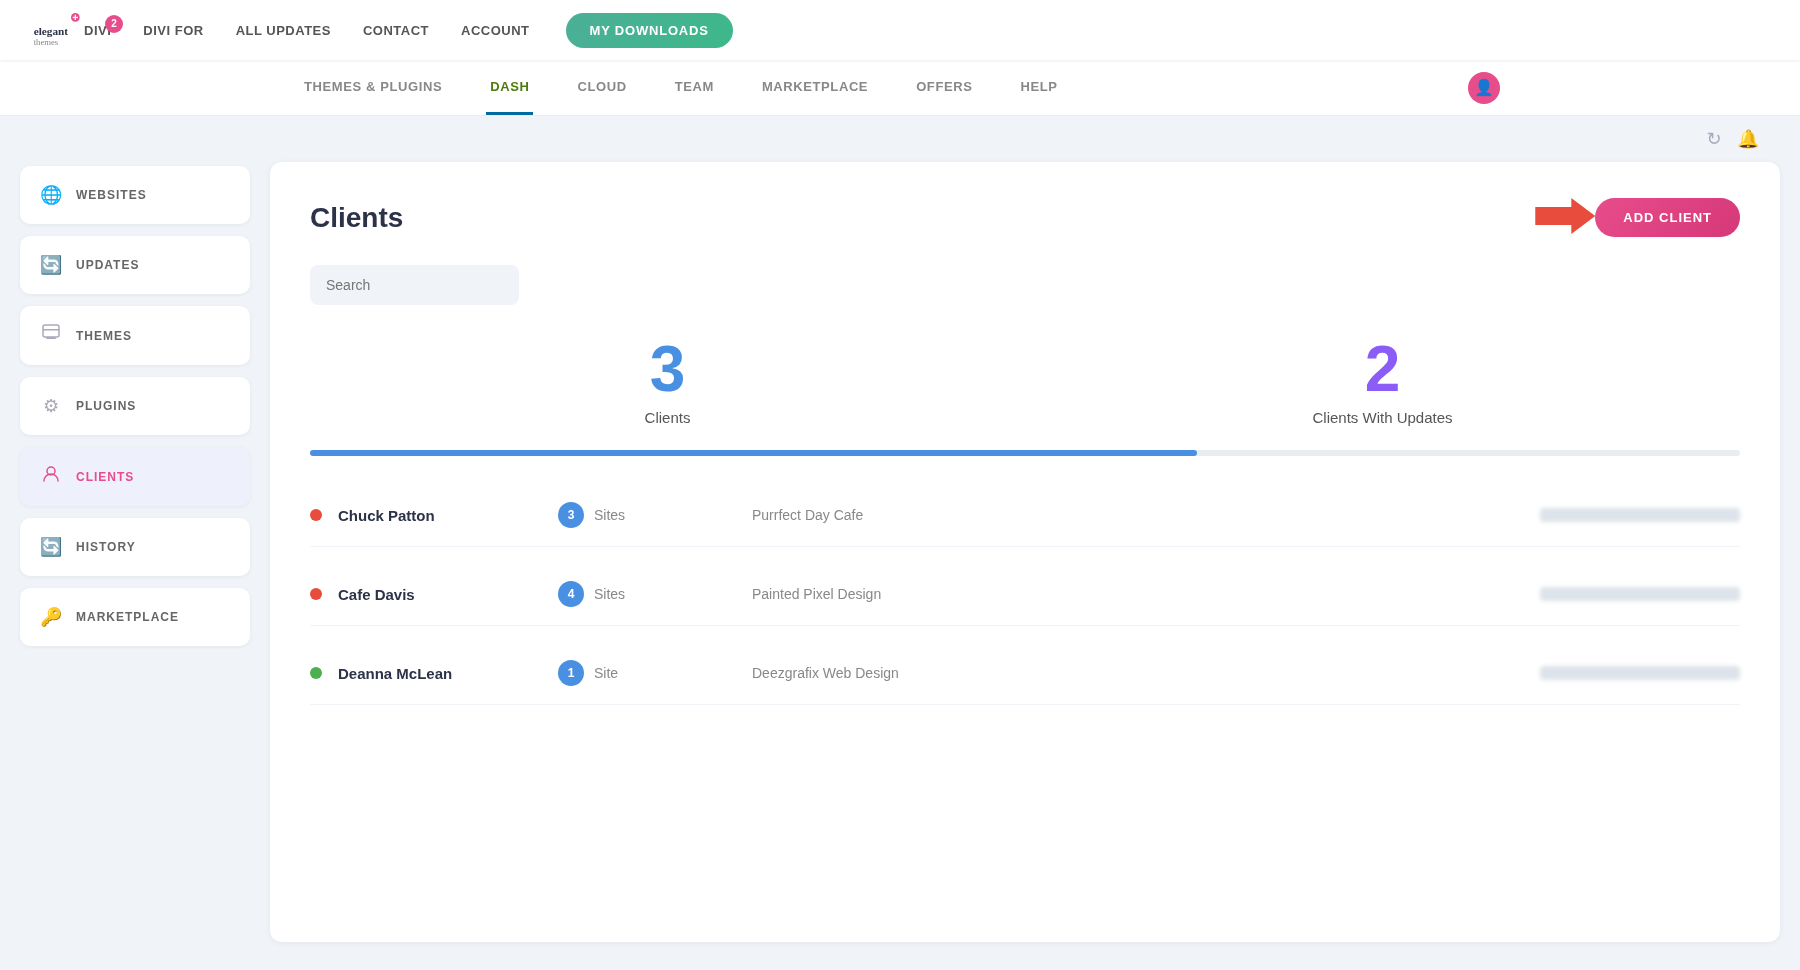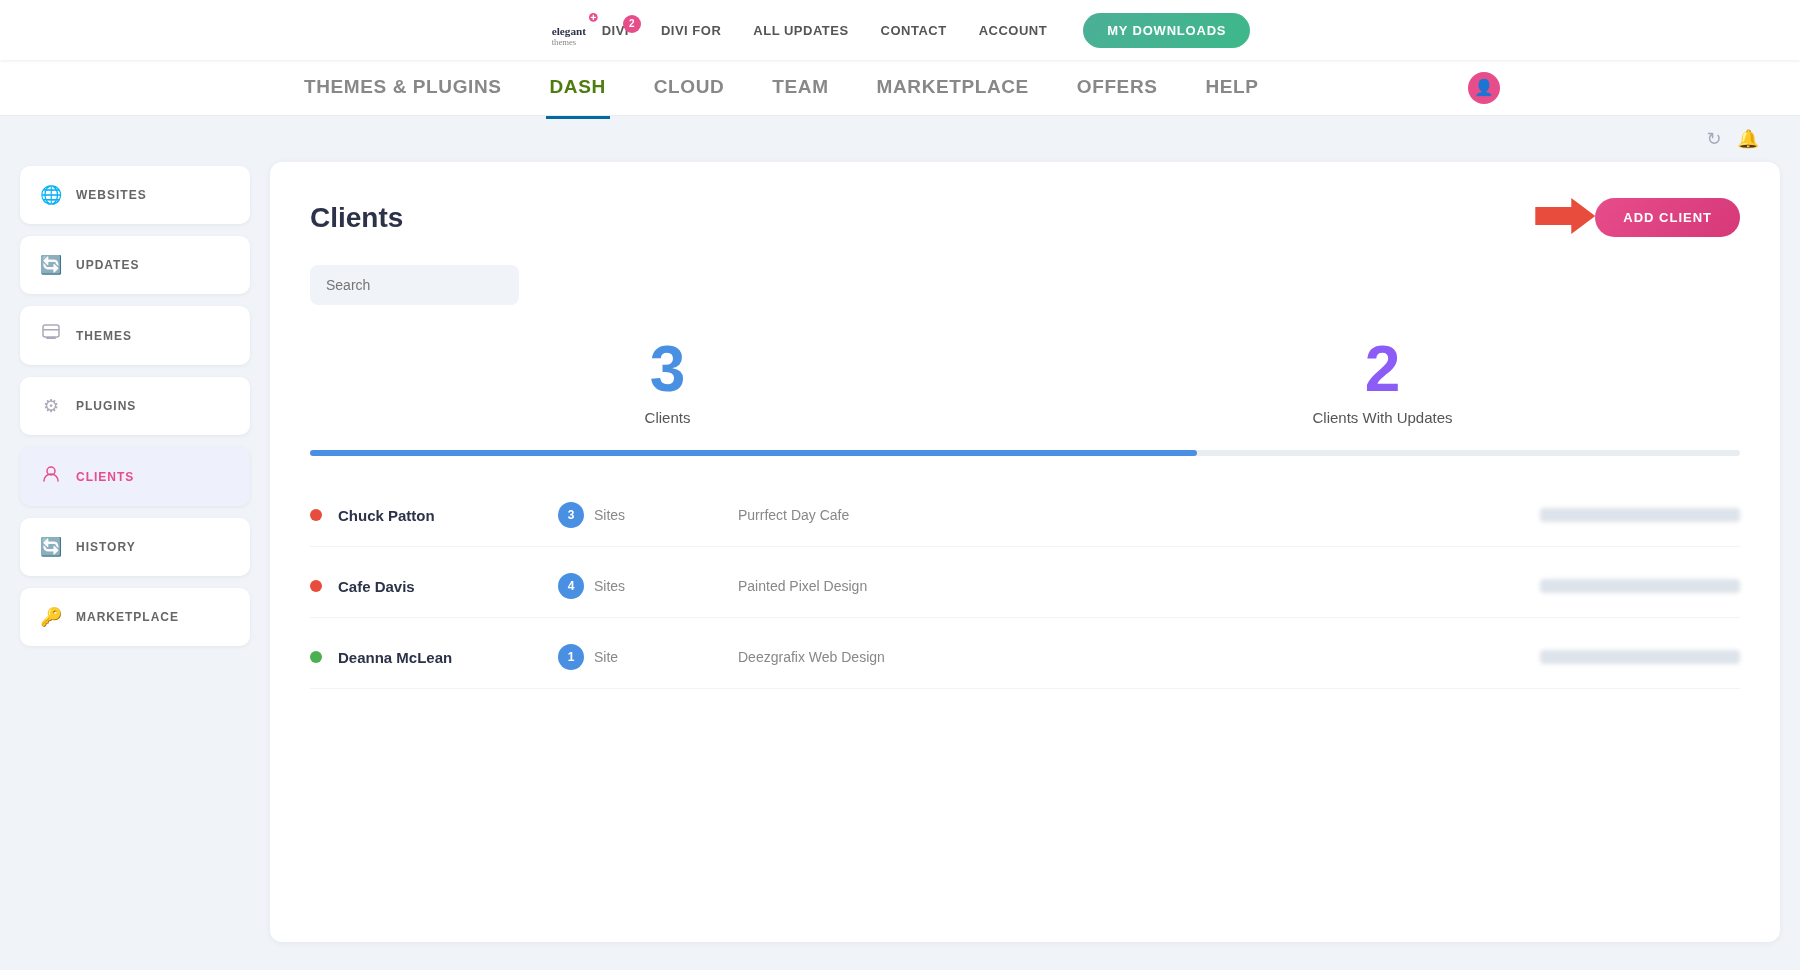--- a/index.html
+++ b/index.html
@@ -4,21 +4,21 @@
   <style>
     * { box-sizing: border-box; margin: 0; padding: 0; }
     body { font-family: 'Helvetica Neue', Arial, sans-serif; background: #f0f4f8; min-height: 970px; }
 
     
     .top-nav {
       background: #fff;
       height: 60px;
       display: flex;
       align-items: center;
-      justify-content: center;
+      justify-content: flex-start;
       padding: 0 32px;
       box-shadow: 0 1px 3px rgba(0,0,0,0.08);
       position: relative;
       z-index: 10;
     }
     .logo {
       display: flex;
       align-items: center;
       gap: 6px;
     }
@@ -75,21 +75,21 @@
     .secondary-nav {
       background: #fff;
       border-bottom: 1px solid #e8edf2;
       display: flex;
       align-items: center;
       padding: 0 300px 0 300px;
       height: 56px;
       gap: 40px;
     }
     .sec-nav-item {
-      font-size: 19px;
+      font-size: 13px;
       font-weight: 600;
       color: #888;
       letter-spacing: 0.6px;
       padding: 18px 4px;
       cursor: pointer;
       border-bottom: 3px solid transparent;
       margin-bottom: -1px;
       text-align: center;
     }
     .sec-nav-item.active {
@@ -255,21 +255,21 @@
       background: #4a90e2;
       height: 6px;
       border-radius: 4px;
       width: 62%;
     }
 
     
     .clients-list {
       display: flex;
       flex-direction: column;
-      gap: 8px;
+      gap: 16px;
     }
     .client-row {
       display: flex;
       align-items: center;
       padding: 18px 0;
       border-bottom: 1px solid #f0f4f8;
       gap: 0;
     }
     .client-dot {
       width: 12px;
@@ -305,20 +305,21 @@
     }
     .sites-badge.blue { background: #4a90e2; }
     .sites-text {
       font-size: 14px;
       color: #888;
     }
     .client-company {
       flex: 1;
       font-size: 14px;
       color: #888;
+      margin-left: 14px;
     }
     .client-blurred {
       width: 200px;
       height: 14px;
       background: #dde3ea;
       border-radius: 4px;
       filter: blur(2px);
     }
     .arrow-wrapper {
       display: flex;

